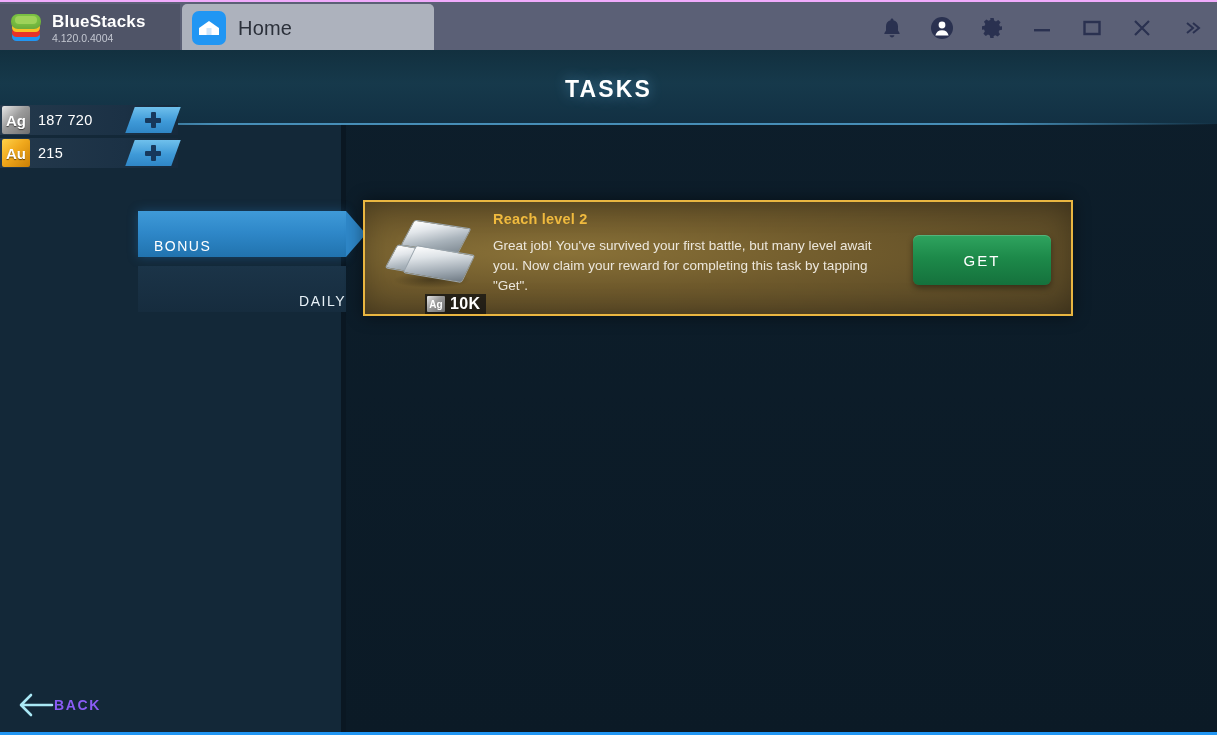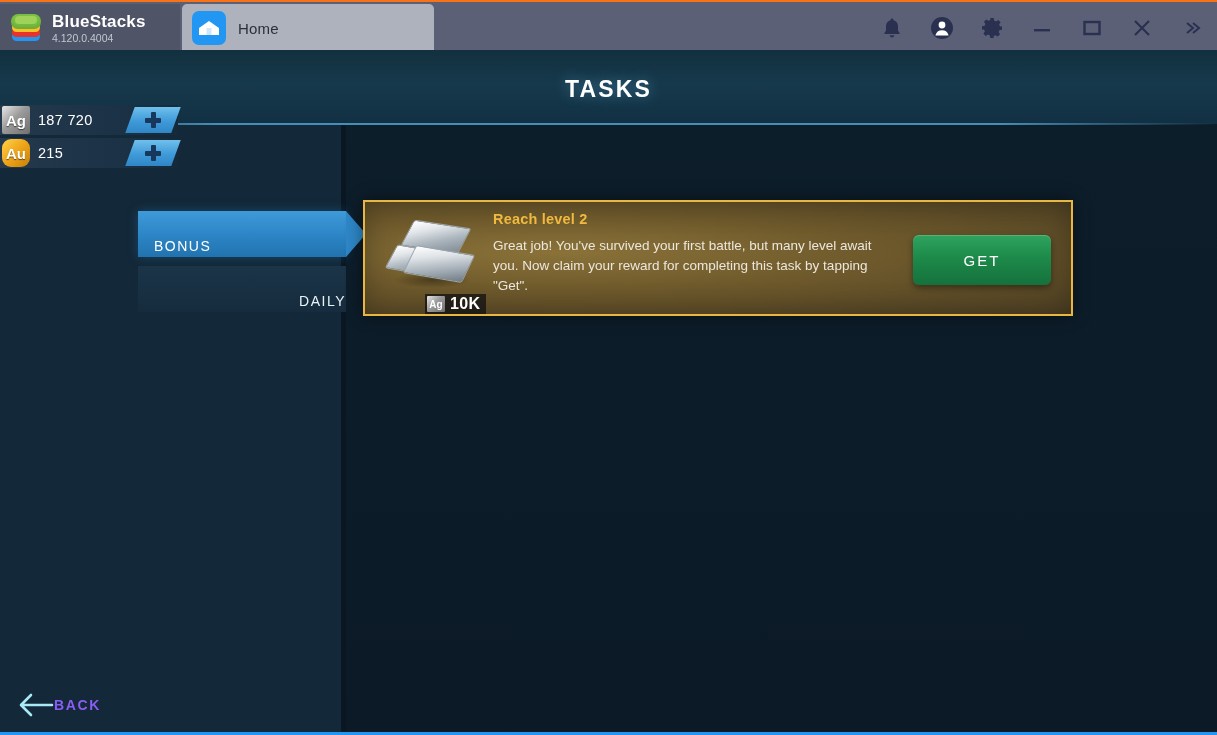--- a/index.html
+++ b/index.html
@@ -14,21 +14,21 @@
     position: relative;
     width: 1217px; height: 735px;
     overflow: hidden;
   }
 
   
   .titlebar {
     position: absolute; left: 0; top: 0;
     width: 1217px; height: 50px;
     background: #5b6076;
-    border-top: 2px solid #f97316;
+    border-top: 2px solid #f0abfc;
     box-sizing: border-box;
   }
   .brand {
     position: absolute; left: 0; top: 2px;
     width: 180px; height: 48px;
     background: #4f5467;
     display: flex; align-items: center;
   }
   .brand-logo {
     position: relative;
@@ -85,21 +85,21 @@
   .icon-game::before {
     content:""; position:absolute; left: 9px; top: 6px;
     width: 12px; height: 13px; background: #3c4a57; border-radius: 2px;
     box-shadow: -5px 10px 0 -2px #45525f, 6px 9px 0 -3px #414e5b;
     transform: rotate(-8deg);
   }
   .icon-game::after {
     content:""; position:absolute; left:0; bottom:0; width:34px; height:11px;
     background: linear-gradient(0deg,#bda98e,#bda98e00);
   }
-  .tab-label { font-size: 15px; letter-spacing: .2px; }
+  .tab-label { font-size: 20px; letter-spacing: .2px; }
   .tab-home .tab-label { color: #2b303a; }
   .tab-game .tab-label { color: #ffffff; }
 
   .winbtns {
     position: absolute; right: 0; top: 2px; height: 48px;
     display: flex; align-items: center;
   }
   .winbtn {
     width: 50px; height: 48px;
     display: flex; align-items: center; justify-content: center;
@@ -153,21 +153,21 @@
   .cur-1 { top: 55px; background: linear-gradient(90deg,#24394c 0%, #1b3145 70%, #16293b 100%); }
   .cur-2 { top: 88px; background: linear-gradient(90deg,#24394c 0%, #1b3145 70%, #16293b 100%); }
   .cur-badge {
     width: 28px; height: 28px; flex: none; margin-left: 2px;
     display: flex; align-items: center; justify-content: center;
     font-size: 15px; font-weight: bold; color: #ffffff;
     border-radius: 2px;
     text-shadow: 0 1px 1px rgba(0,0,0,.55);
   }
   .badge-ag { background: linear-gradient(135deg,#e8e8e8 0%,#9b9b9b 45%,#6f6f6f 100%); }
-  .badge-au { background: linear-gradient(135deg,#ffd24a 0%,#f0a81c 45%,#c97f06 100%); border-radius: 9px; }
+  .badge-au { background: linear-gradient(135deg,#ffd24a 0%,#f0a81c 45%,#c97f06 100%); }
   .cur-val {
     font-size: 14.5px; color: #ffffff; margin-left: 8px; letter-spacing: .3px;
   }
   .cur-plus {
     position: absolute; right: 2px; top: 2px;
     width: 46px; height: 26px;
     background: linear-gradient(180deg,#6fc0ec 0%,#3f9ad8 55%,#2f86c6 100%);
     transform: skewX(-20deg);
     display: flex; align-items: center; justify-content: center;
   }

